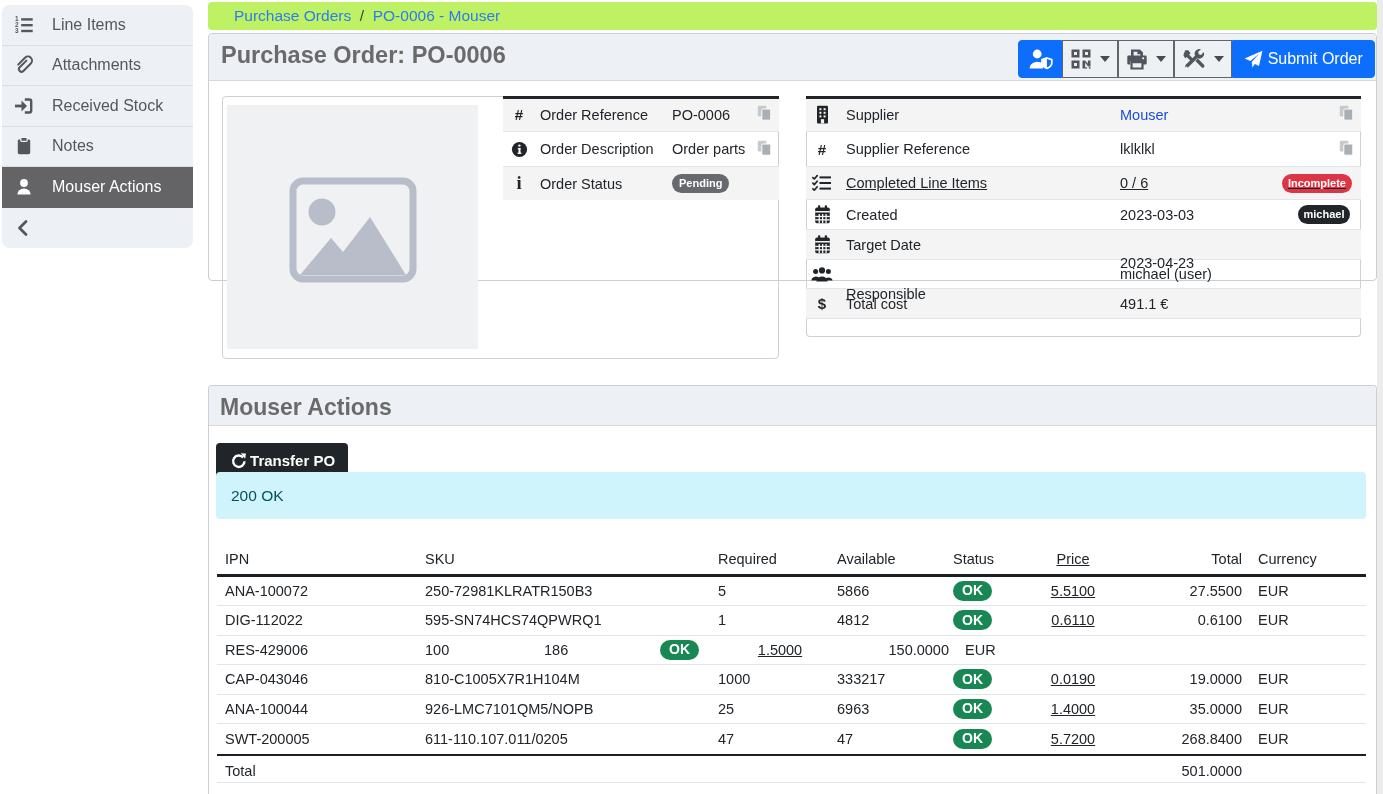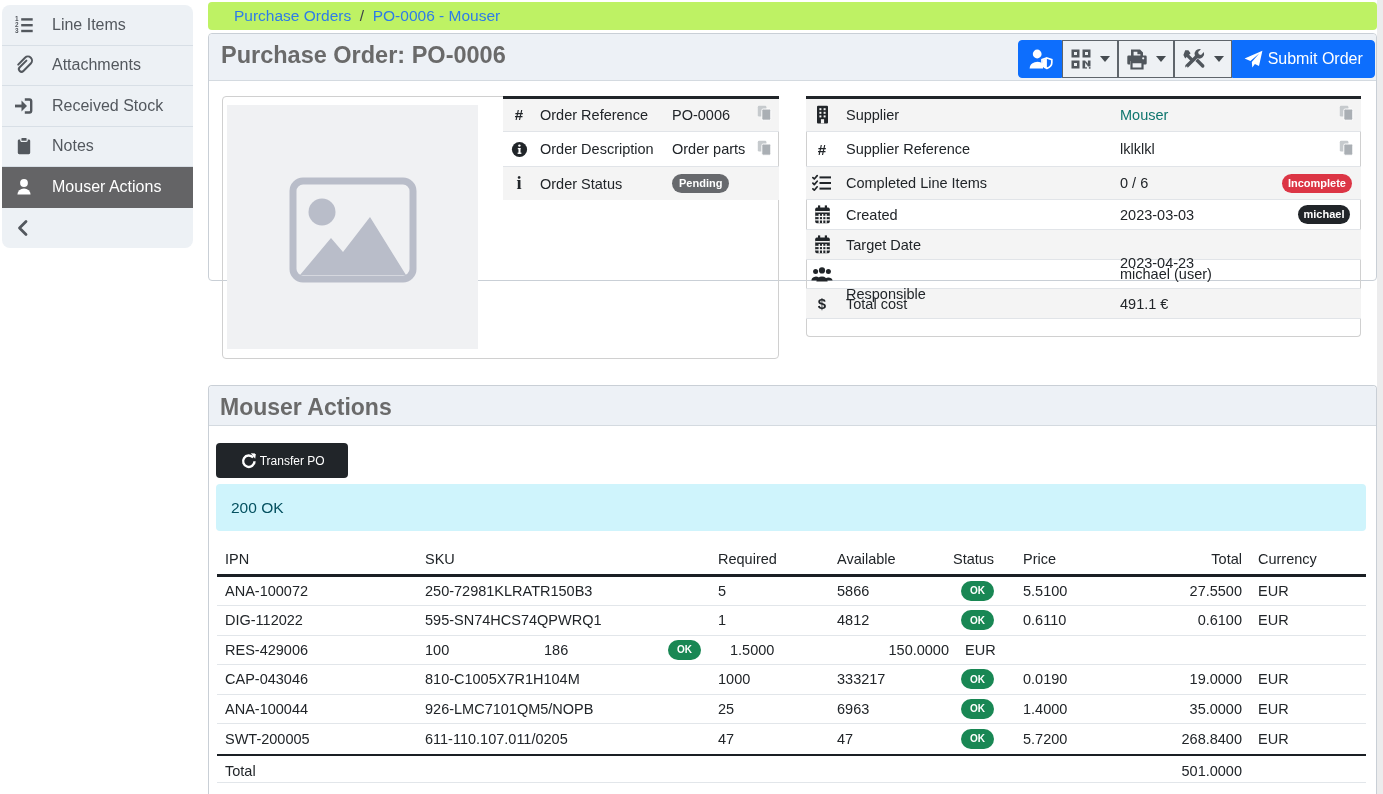--- a/index.html
+++ b/index.html
@@ -41,46 +41,46 @@
   border-radius:4px; border-top:none; }
 .dtop { background:#212529; height:2.5px; }
 .drow { display:flex; align-items:center; border-bottom:1px solid #e1e4e8; font-size:14.5px; }
 .drow.odd { background:#f4f4f4; }
 .drow .ic { flex:0 0 32px; display:flex; justify-content:center; color:#212529; font-weight:bold; font-size:15px; }
 .badge { border-radius:10px; color:#fff; font-weight:bold; font-size:11px;
   padding:3px 7px; display:inline-block; line-height:13px; }
 .badge.gray { background:#67696d; }
 .badge.red { background:#dc3545; }
 .badge.blk { background:#212529; }
-a.lnk { color:#0f766e; text-decoration:none; }
+a.lnk { color:#1d4ed8; text-decoration:none; }
 
 #panel2 { left:208px; top:385px; width:1169px; height:420px; background:#fff;
   border:1px solid #c9cfd6; border-radius:4px 4px 0 0; border-bottom:none; }
 #p2head { position:absolute; left:0; top:0; right:0; height:40px; background:#edf1f6;
   border-bottom:1px solid #d4dae0; border-radius:4px 4px 0 0; }
 #p2title { position:absolute; left:11px; top:8px; font-size:23px; font-weight:bold; color:#6a6a6a; }
 #transfer { left:216px; top:443px; width:132px; height:35px; background:#212529; border-radius:4px;
-  color:#fff; font-size:12px; display:flex; align-items:center; justify-content:center; }
-#alert { left:216px; top:484px; width:1150px; height:47px; background:#cff4fc; border-radius:4px;
+  color:#fff; font-size:15px; display:flex; align-items:center; justify-content:center;font-weight:bold; }
+#alert { left:216px; top:472px; width:1150px; height:47px; background:#cff4fc; border-radius:4px;
   color:#055160; font-size:15.5px; display:flex; align-items:center; padding-left:15px; }
 
 #btable { left:217px; top:544px; width:1149px; font-size:14.5px; }
 .trow { display:flex; align-items:center; height:29.5px; border-bottom:1px solid #e2e6ea; }
 .trow.hd { height:30px; border-bottom:none; }
 .hdb { height:2.5px; background:#1a1f24; }
 .c1 { flex:0 0 200px; padding-left:8px; }
 .c2 { flex:0 0 293px; padding-left:8px; }
 .c3 { flex:0 0 119px; padding-left:8px; }
 .c4 { flex:0 0 116px; padding-left:8px; }
 .c5 { flex:0 0 78px;  padding-left:8px; }
-.c6 { flex:0 0 108px; padding-right:8px; text-align:left; }
+.c6 { flex:0 0 108px; padding-right:8px; text-align:center;text-decoration:underline; }
 .c7 { flex:0 0 119px; padding-right:8px; text-align:right; }
 .c8 { flex:0 0 116px; padding-left:8px; }
-.okb { display:inline-block; background:#198754; color:#fff; font-weight:bold; font-size:10px;
-  border-radius:10px; padding:3.5px 9px; line-height:13px;margin-left:8px; }
+.okb { display:inline-block; background:#198754; color:#fff; font-weight:bold; font-size:14px;
+  border-radius:10px; padding:3.5px 9px; line-height:13px; }
 
 #sbar { left:1377px; top:0; width:6px; height:794px; background:#ececed; }
 
 </style>
 </head>
 <body>
 
 <div id="sidebar" class="abs">
   <div class="sitem"><span class="sic">
         <svg width="20" height="20" viewBox="0 0 20 20">
@@ -265,21 +265,21 @@
     </div>
   <div class="drow" style="height:35px;">
       <span class="ic">#</span>
       <span style="flex:0 0 274px; padding-left:8px;">Supplier Reference</span>
       <span style="flex:1 1 auto; padding-left:8px;">lklklkl</span>
       <span style="flex:0 0 28px; text-align:left; padding-left:6px;"><svg width="15" height="16" viewBox="0 0 15 16">
           <rect x="0.8" y="0.8" width="8.6" height="10.8" rx="1.4" fill="#c6cacd"></rect>
           <rect x="4.8" y="4" width="9" height="11.2" rx="1.4" fill="#aaafb4" stroke="#fff" stroke-width="1"></rect>
         </svg></span>
     </div>
-  <div class="drow odd" style="height:33px;">
+  <div class="drow odd" style="height:33px;text-decoration:underline;">
       <span class="ic">
         <svg width="20" height="18" viewBox="0 0 20 18">
           <g fill="#212529">
             <rect x="7.5" y="2.4" width="11.5" height="2"></rect>
             <rect x="7.5" y="8" width="11.5" height="2"></rect>
             <rect x="7.5" y="13.6" width="11.5" height="2"></rect>
           </g>
           <g fill="none" stroke="#212529" stroke-width="1.7" stroke-linecap="round" stroke-linejoin="round">
             <polyline points="0.9,3.6 2.3,5 5.2,1.6"></polyline>
             <polyline points="0.9,9.2 2.3,10.6 5.2,7.2"></polyline>

